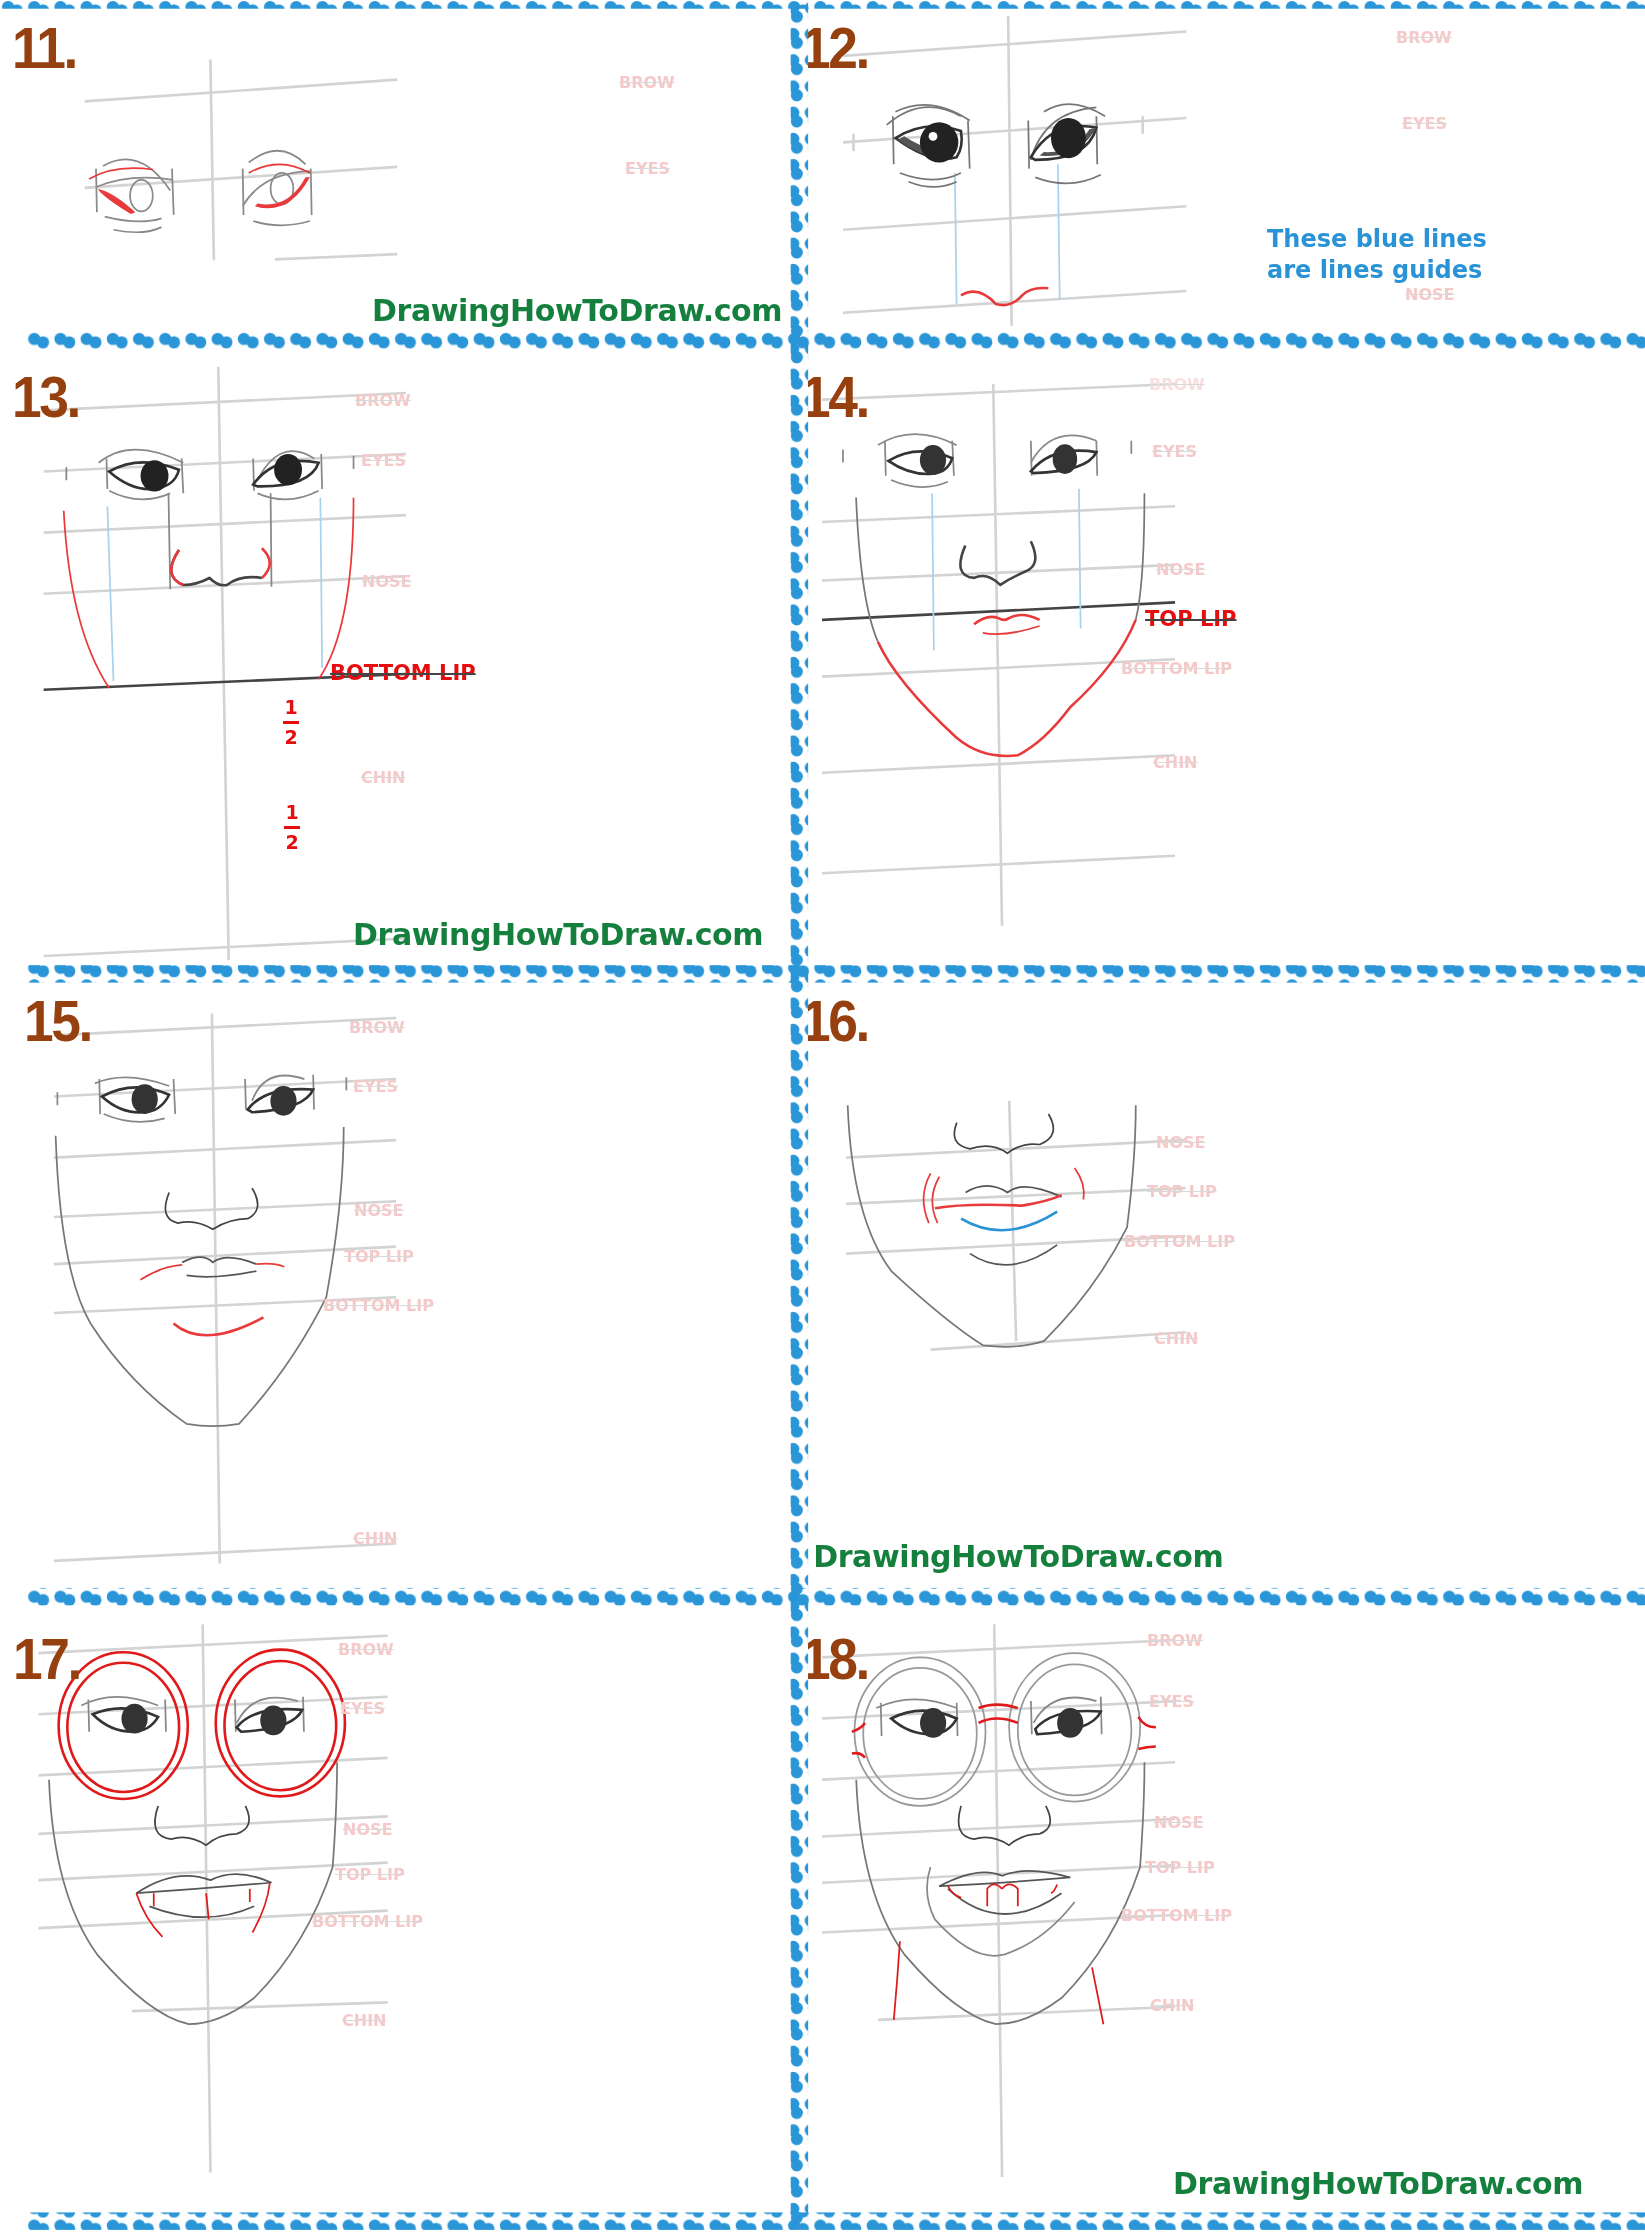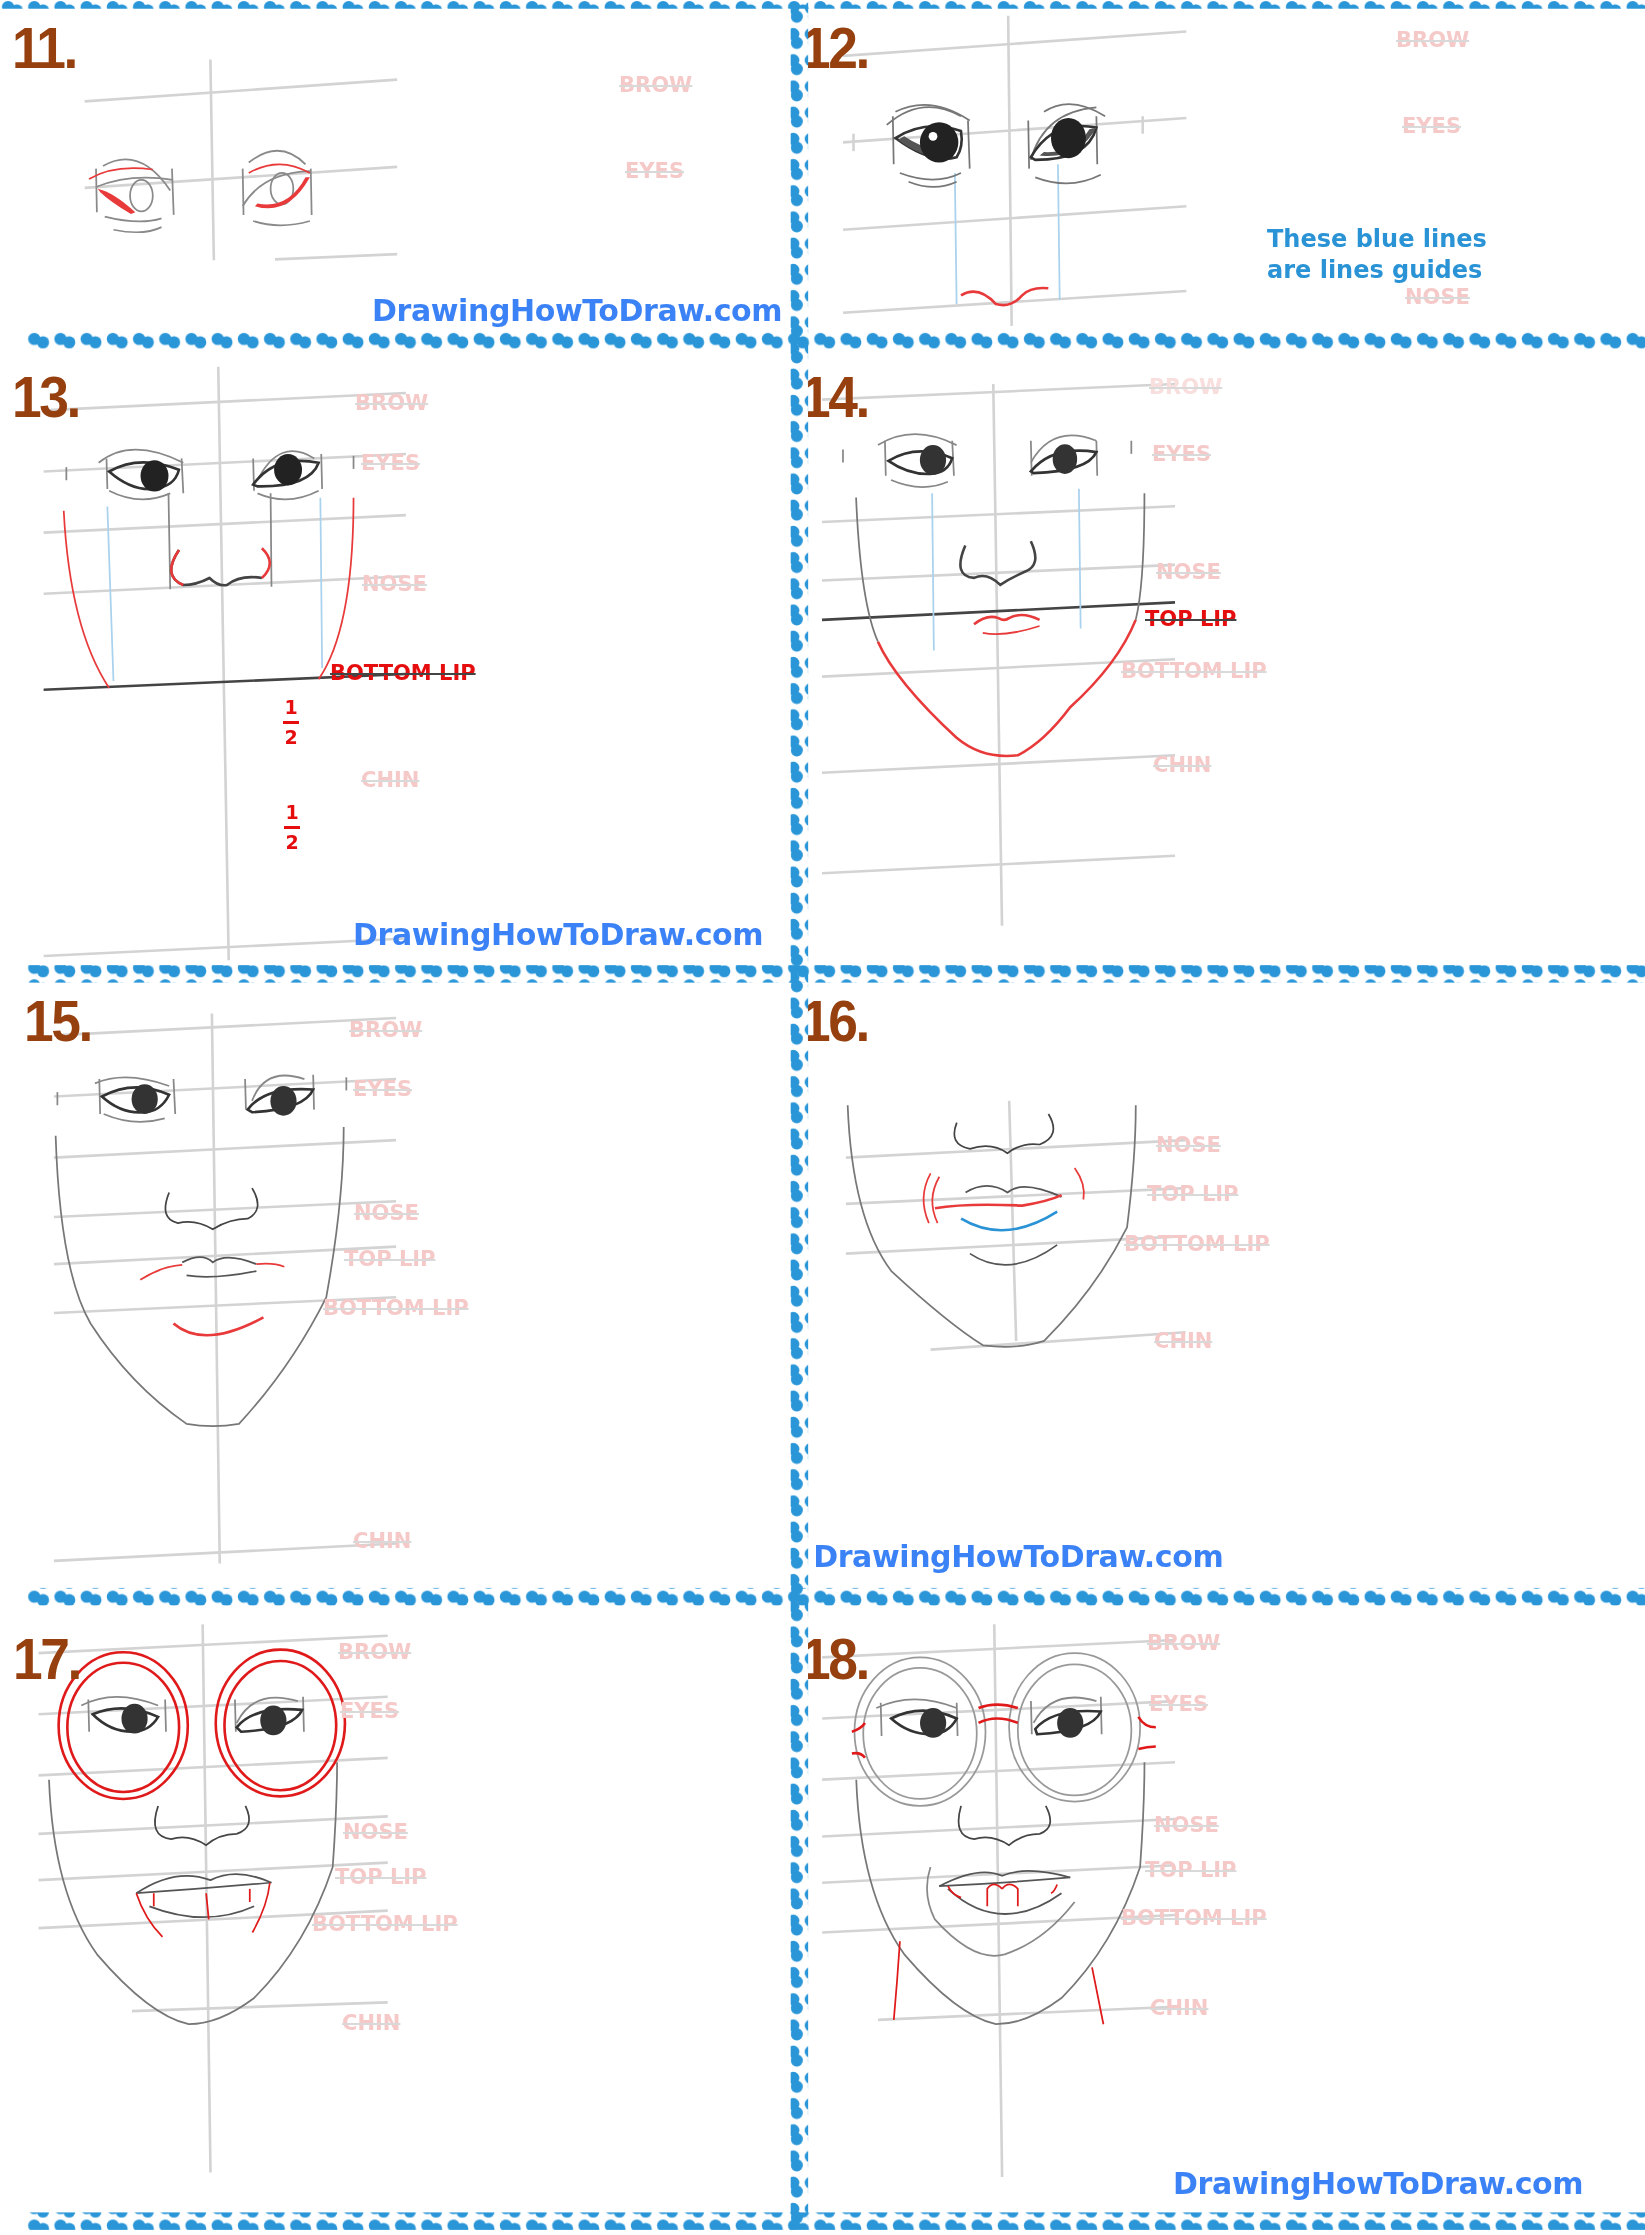--- a/index.html
+++ b/index.html
@@ -1,21 +1,21 @@
 <!DOCTYPE html>
 <html style="font-size:14px"><head>
 <meta charset="utf-8">
 <style>
   html,body{margin:0;padding:0;background:#fff;}
   body{width:1646px;height:2236px;position:relative;overflow:hidden;font-family:"Liberation Sans",sans-serif;}
   .panel{position:absolute;overflow:hidden;background:#fff;padding-left:21px;}
   .panel svg{position:absolute;left:0;top:0;}
   .step-num{position:absolute;font-family:"Liberation Sans",sans-serif;font-weight:bold;color:#96400f;font-size:58px;letter-spacing:-2.6px;line-height:1;transform:scaleX(0.92);transform-origin:left top;}
-  .watermark{position:absolute;font-family:"DejaVu Sans",sans-serif;font-weight:bold;color:#3b82f6;font-size:30px;white-space:nowrap;letter-spacing:-0.4px;}
-  .guide-label{position:absolute;font-family:"DejaVu Sans",sans-serif;font-weight:bold;color:#f6c9c9;font-size:21px;white-space:nowrap;text-decoration:line-through;text-decoration-color:#d9d9d9;}
+  .watermark{position:absolute;font-family:"DejaVu Sans",sans-serif;font-weight:bold;color:#15803d;font-size:30px;white-space:nowrap;letter-spacing:-0.4px;}
+  .guide-label{position:absolute;font-family:"DejaVu Sans",sans-serif;font-weight:bold;color:#f6c9c9;font-size:16px;white-space:nowrap;text-decoration:line-through;text-decoration-color:#d9d9d9;}
   .red-label{position:absolute;font-family:"DejaVu Sans",sans-serif;font-weight:bold;color:#e50d0d;font-size:21px;white-space:nowrap;text-decoration:line-through;text-decoration-color:#444;}
   .blue-note{position:absolute;font-family:"DejaVu Sans",sans-serif;font-weight:bold;color:#2a93d5;font-size:24px;line-height:31px;white-space:nowrap;}
   .fraction{position:absolute;font-family:"DejaVu Sans",sans-serif;font-weight:bold;color:#e50d0d;font-size:19px;text-align:center;width:26px;line-height:1;}
   .fraction .bar{display:block;height:2.6px;background:#e50d0d;margin:4.4px 5.2px;}
 </style>
 </head>
 <body>
 
 <svg width="1646" height="2236" style="position:absolute;left:0;top:0;z-index:5;pointer-events:none" viewBox="0 0 1884 2560">
   <defs>

